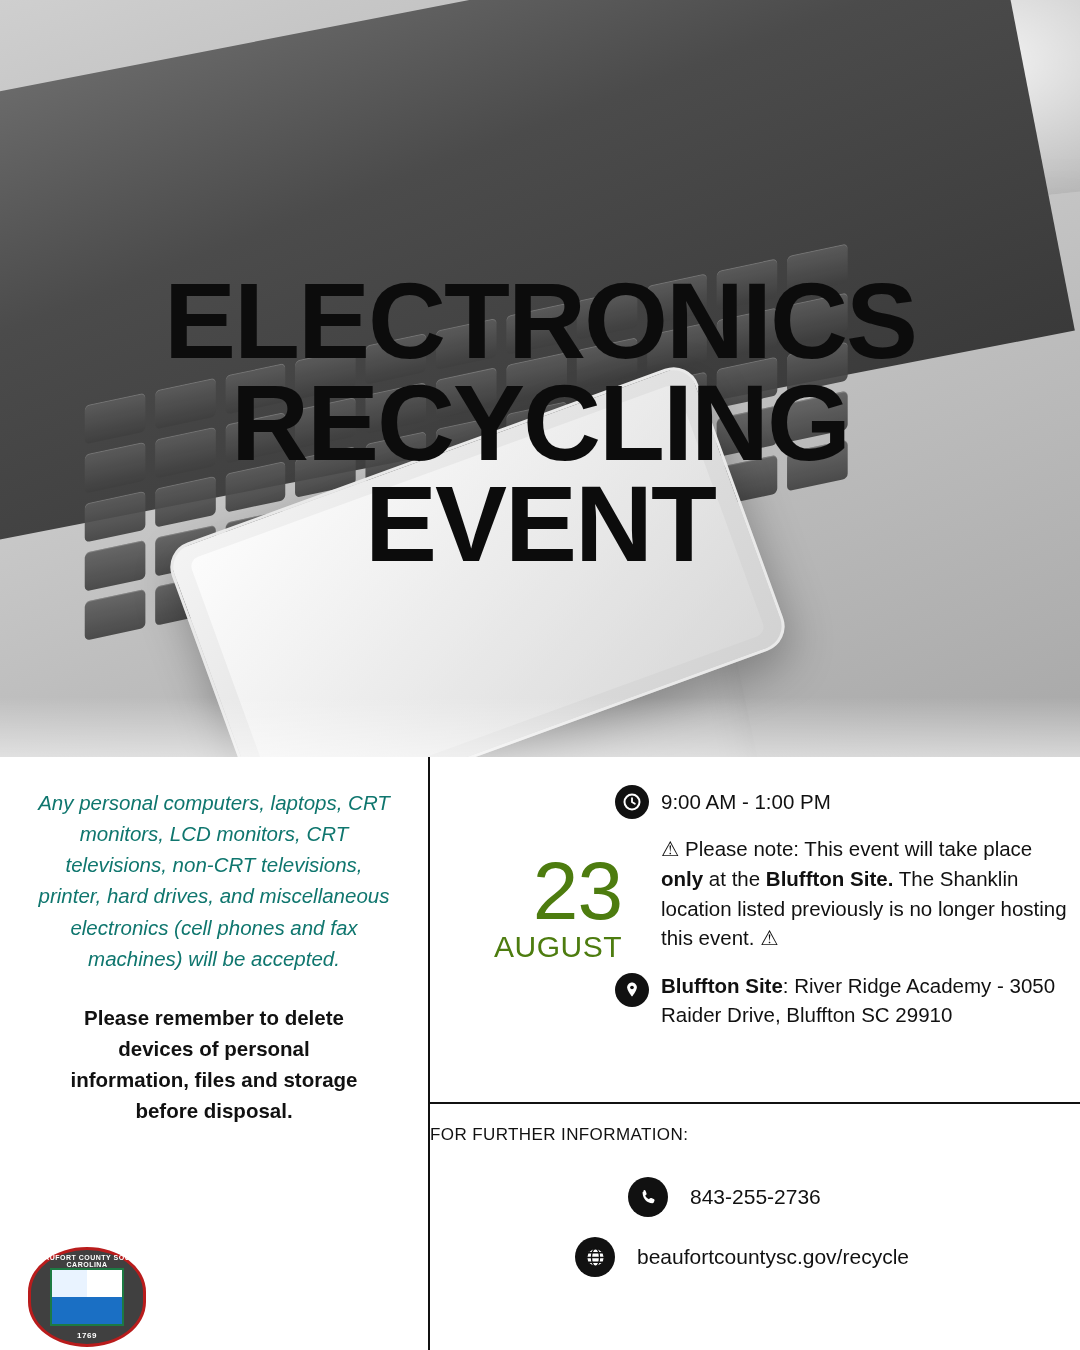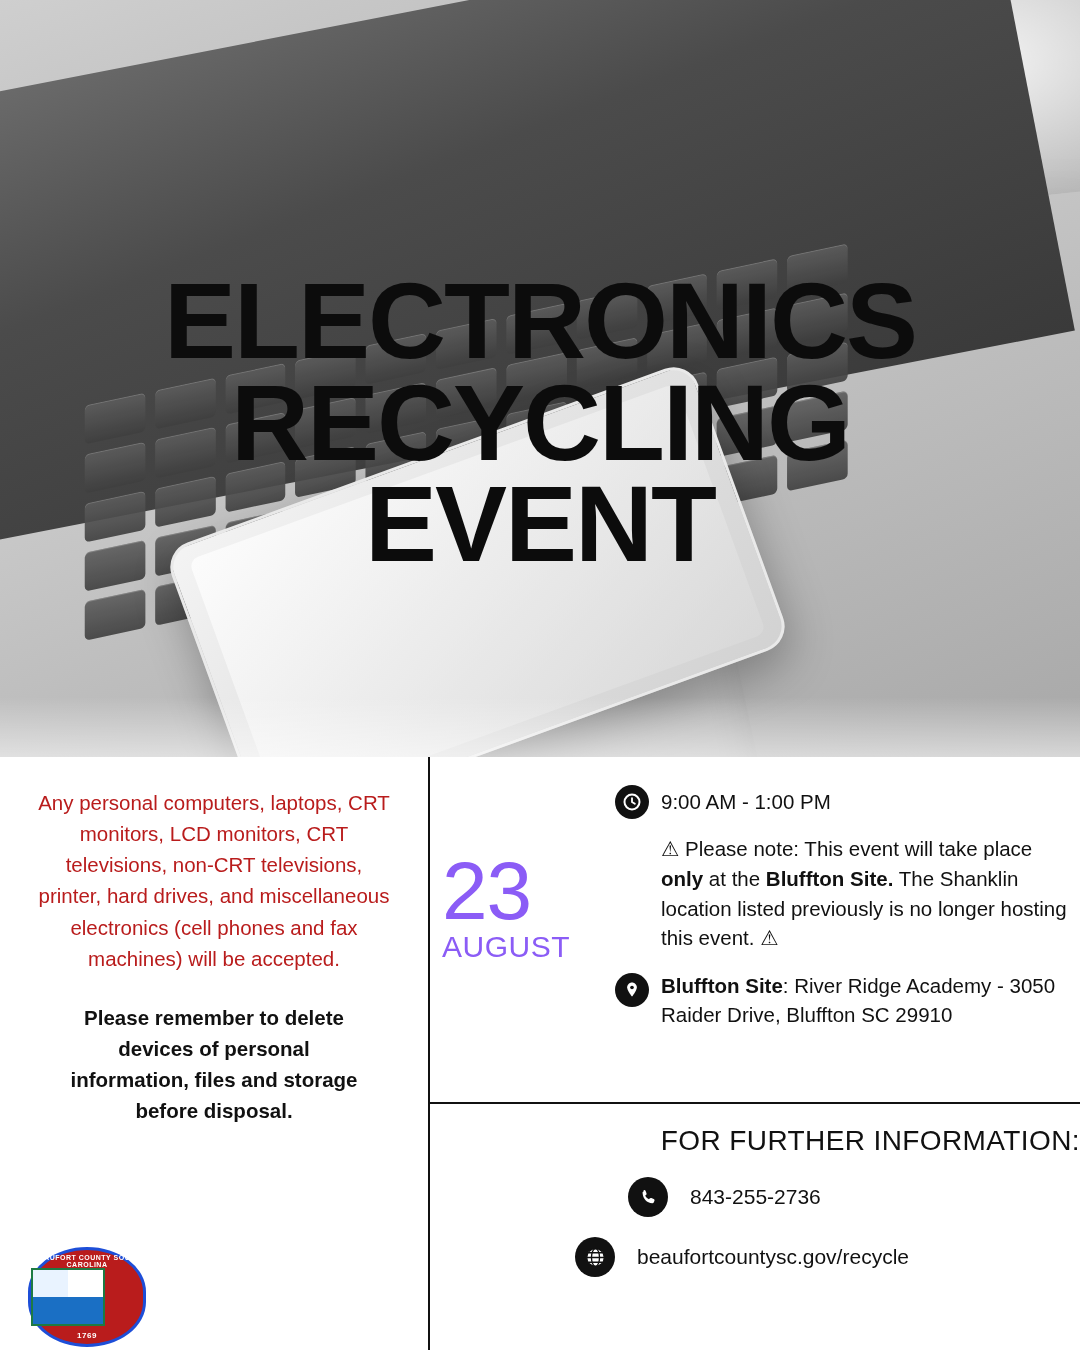--- a/index.html
+++ b/index.html
@@ -128,21 +128,22 @@
   .left-col {
     position:absolute;
     left:0; top:30px;
     width:428px;
     padding:0 36px;
     text-align:center;
   }
   .left-col p.lead {
     font-size:20.5px;
     line-height:1.52;
-    color:#b91c1c;
+    color:#0f766e;
+    font-style:italic;
   }
   .left-col p.bold {
     margin-top:28px;
     font-size:20.5px;
     line-height:1.52;
     font-weight:bold;
     color:#111;
     padding:0 22px;
   }
 
@@ -156,22 +157,22 @@
   .right-col {
     position:absolute;
     left:430px; top:0;
     width:650px; height:593px;
   }
 
   .date-block {
     position:absolute;
     left:12px; top:95px;
     width:180px;
-    text-align:left;
-    color:#8b5cf6;
+    text-align:right;
+    color:#4d7c0f;
   }
   .date-block .day {
     font-size:82px;
     line-height:0.95;
     letter-spacing:-1px;
   }
   .date-block .month {
     font-size:30px;
     letter-spacing:0.5px;
     margin-top:0;
@@ -209,22 +210,22 @@
     position:absolute;
     left:0; top:345px;
     width:650px; height:2px;
     background:#111;
   }
 
   .further {
     position:absolute;
     left:0; top:368px;
     width:650px;
-    text-align:right;
-    font-size:28px;
+    text-align:left;
+    font-size:17px;
     letter-spacing:0.4px;
     color:#111;
   }
 
   .contact-row {
     position:absolute;
     display:flex;
     align-items:center;
     gap:22px;
   }
@@ -238,23 +239,23 @@
     background:#111;
     display:flex; align-items:center; justify-content:center;
     color:#fff;
     font-size:21px;
   }
 
   
   .seal-ring {
     position:absolute; inset:0;
     border-radius:50% / 45%;
-    background:#b91c1c;
-    border:3px solid #1d4ed8;
-    display:flex; align-items:center; justify-content:flex-start;
+    background:#404040;
+    border:3px solid #b91c1c;
+    display:flex; align-items:center; justify-content:center;
   }
   .seal-inner {
     width:74px; height:58px;
     background:#fff;
     border:2px solid #1d7a43;
     display:grid;
     grid-template-columns:1fr 1fr;
     overflow:hidden;
   }
   .seal-q { position:relative; }

